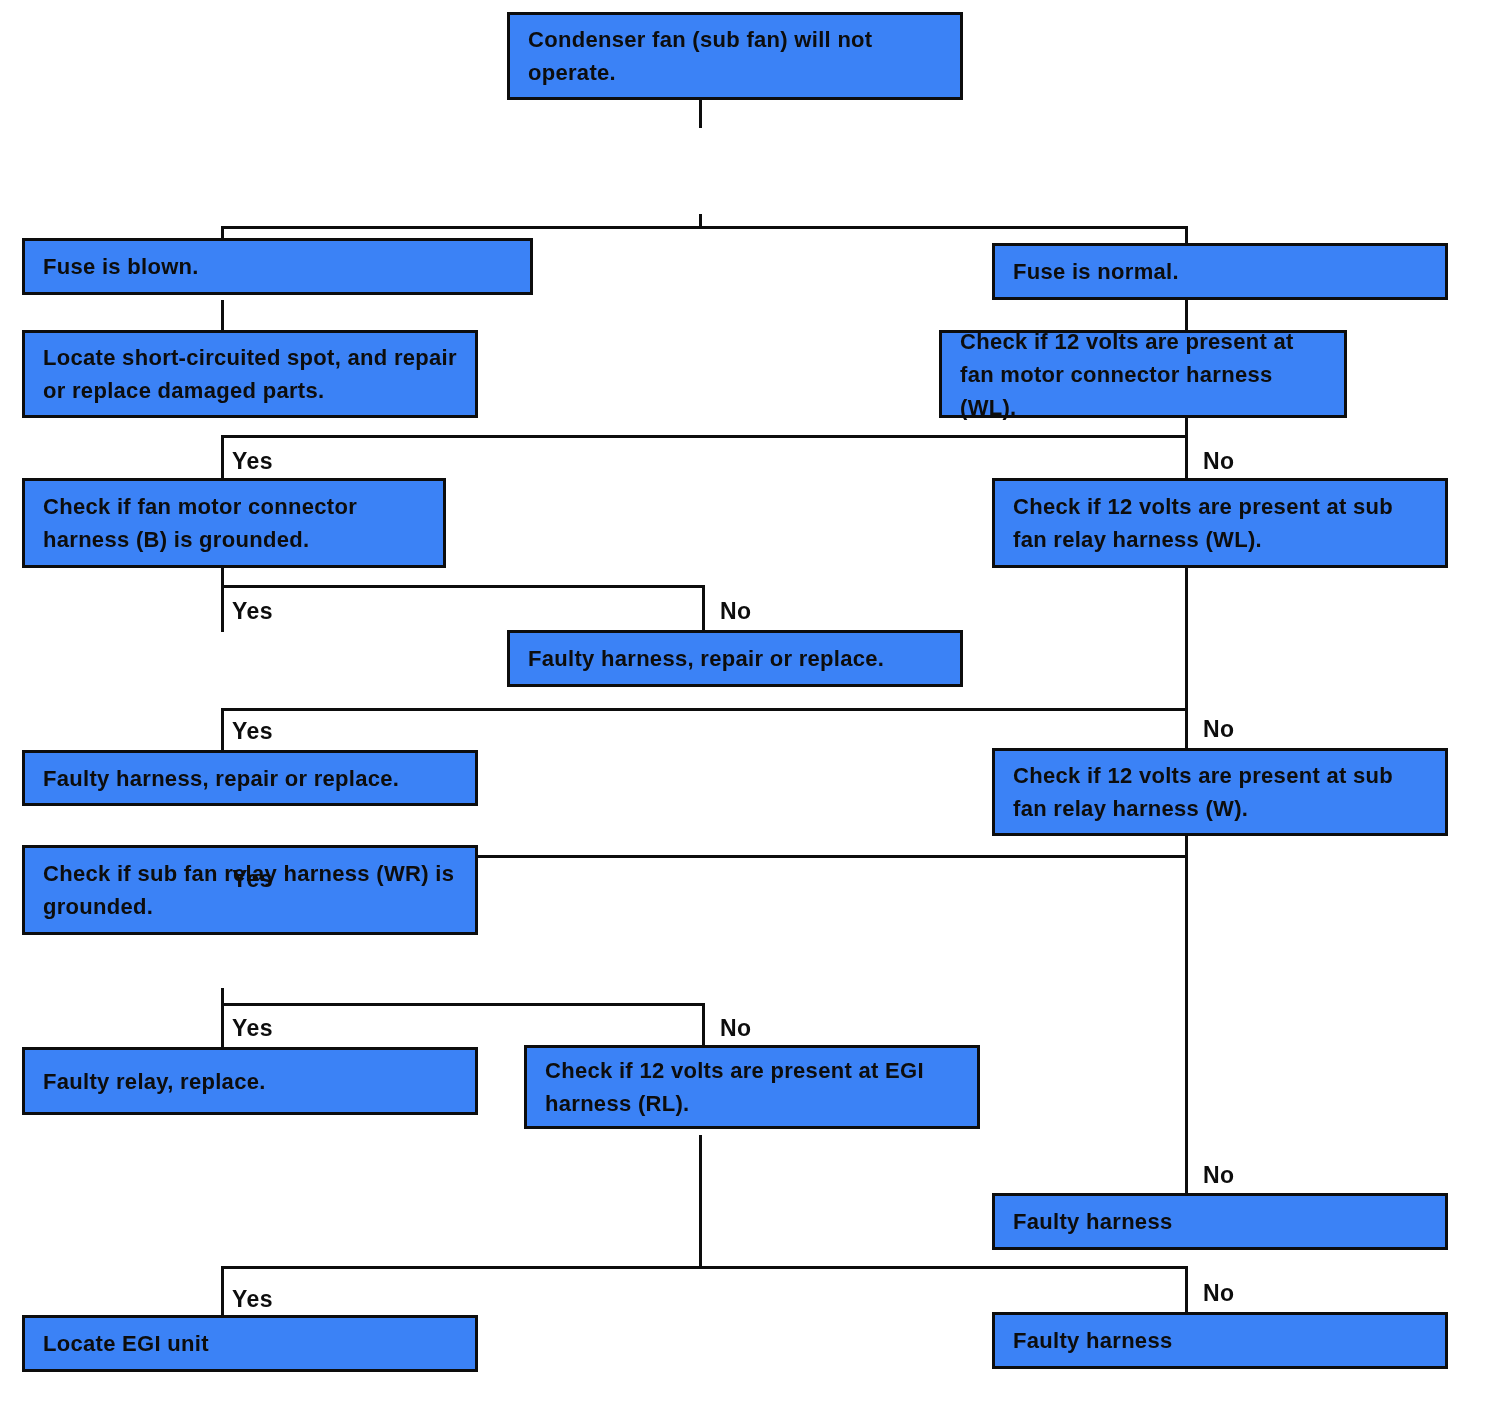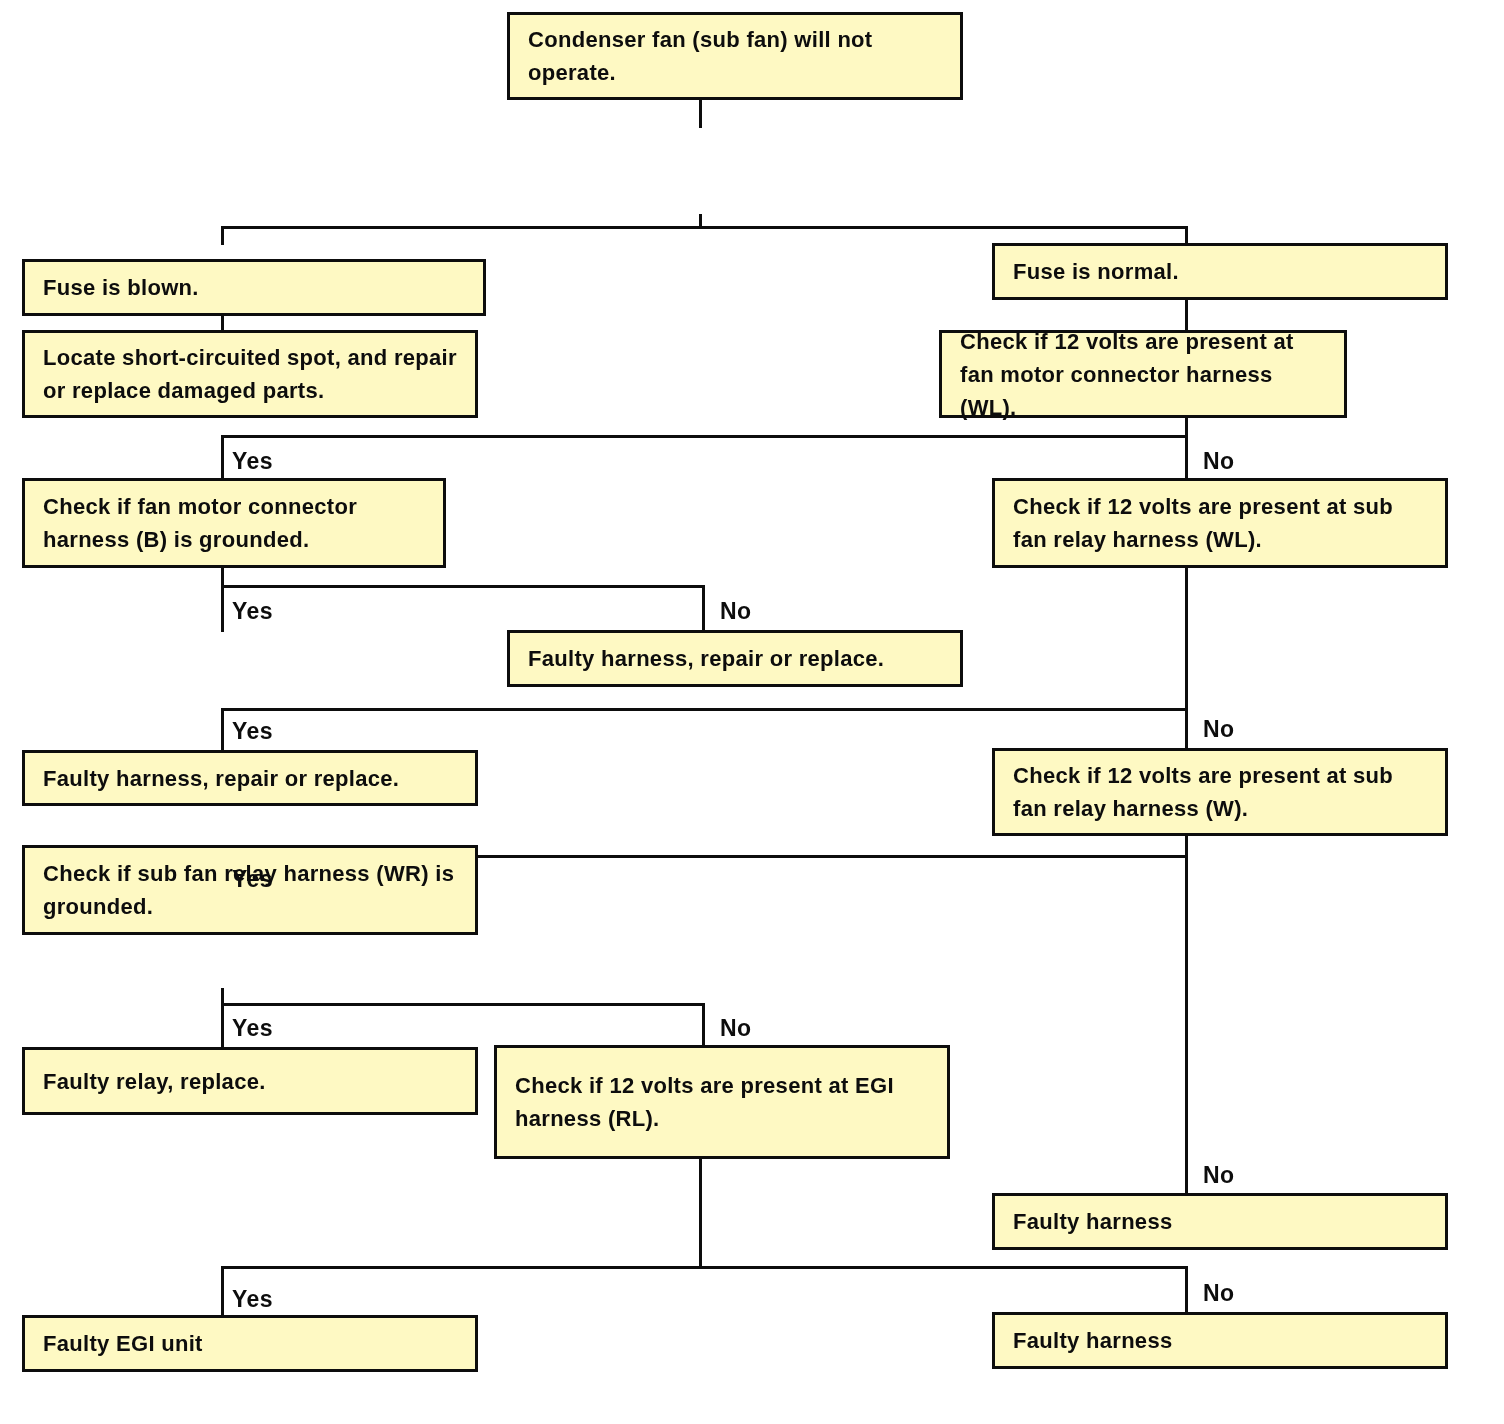--- a/index.html
+++ b/index.html
@@ -13,21 +13,21 @@
     height: 1424px;
     background: #ffffff;
     font-family: "Liberation Sans", "DejaVu Sans", sans-serif;
     color: #0d0d0d;
     overflow: hidden;
   }
   .node {
     position: absolute;
     box-sizing: border-box;
     border: 3px solid #0d0d0d;
-    background: #fef9c3;
+    background: #3b82f6;
     font-size: 22px;
     font-weight: 700;
     line-height: 33px;
     letter-spacing: 0.3px;
     padding: 10px 18px;
     display: flex;
     align-items: center;
   }
   .node span { display: block; }
   .h, .v {
@@ -77,21 +77,21 @@
   <div class="v" style="left:221px;top:1003px;height:46px"></div>
   <div class="v" style="left:702px;top:1003px;height:44px"></div>
   <div class="v" style="left:699px;top:1135px;height:134px"></div>
   <div class="h" style="left:221px;top:1266px;width:967px"></div>
   <div class="v" style="left:221px;top:1266px;height:51px"></div>
   <div class="v" style="left:1185px;top:1266px;height:48px"></div>
 
   <div class="node" style="left:507px;top:12px;width:456px;height:88px">
     <span>Condenser fan (sub fan) will not operate.</span>
   </div>
-  <div class="node" style="left:22px;top:259px;width:464px;height:57px">
+  <div class="node" style="left:22px;top:238px;width:511px;height:57px">
     <span>Fuse is blown.</span>
   </div>
   <div class="node" style="left:992px;top:243px;width:456px;height:57px">
     <span>Fuse is normal.</span>
   </div>
   <div class="node" style="left:22px;top:330px;width:456px;height:88px">
     <span>Locate short-circuited spot, and repair or replace damaged parts.</span>
   </div>
   <div class="node" style="left:939px;top:330px;width:408px;height:88px">
     <span>Check if 12 volts are present at fan motor connector harness (WL).</span>
@@ -110,28 +110,28 @@
   </div>
   <div class="node" style="left:992px;top:748px;width:456px;height:88px">
     <span>Check if 12 volts are present at sub fan relay harness (W).</span>
   </div>
   <div class="node" style="left:22px;top:845px;width:456px;height:90px">
     <span>Check if sub fan relay harness (WR) is grounded.</span>
   </div>
   <div class="node" style="left:22px;top:1047px;width:456px;height:68px">
     <span>Faulty relay, replace.</span>
   </div>
-  <div class="node" style="left:494px;top:1045px;width:456px;height:114px">
+  <div class="node" style="left:524px;top:1045px;width:456px;height:84px">
     <span>Check if 12 volts are present at EGI harness (RL).</span>
   </div>
   <div class="node" style="left:992px;top:1193px;width:456px;height:57px">
     <span>Faulty harness</span>
   </div>
   <div class="node" style="left:22px;top:1315px;width:456px;height:57px">
-    <span>Faulty EGI unit</span>
+    <span>Locate EGI unit</span>
   </div>
   <div class="node" style="left:992px;top:1312px;width:456px;height:57px">
     <span>Faulty harness</span>
   </div>
 
   <div class="branch-label" style="left:232px;top:448px">Yes</div>
   <div class="branch-label" style="left:1203px;top:448px">No</div>
   <div class="branch-label" style="left:232px;top:598px">Yes</div>
   <div class="branch-label" style="left:720px;top:598px">No</div>
   <div class="branch-label" style="left:232px;top:718px">Yes</div>

